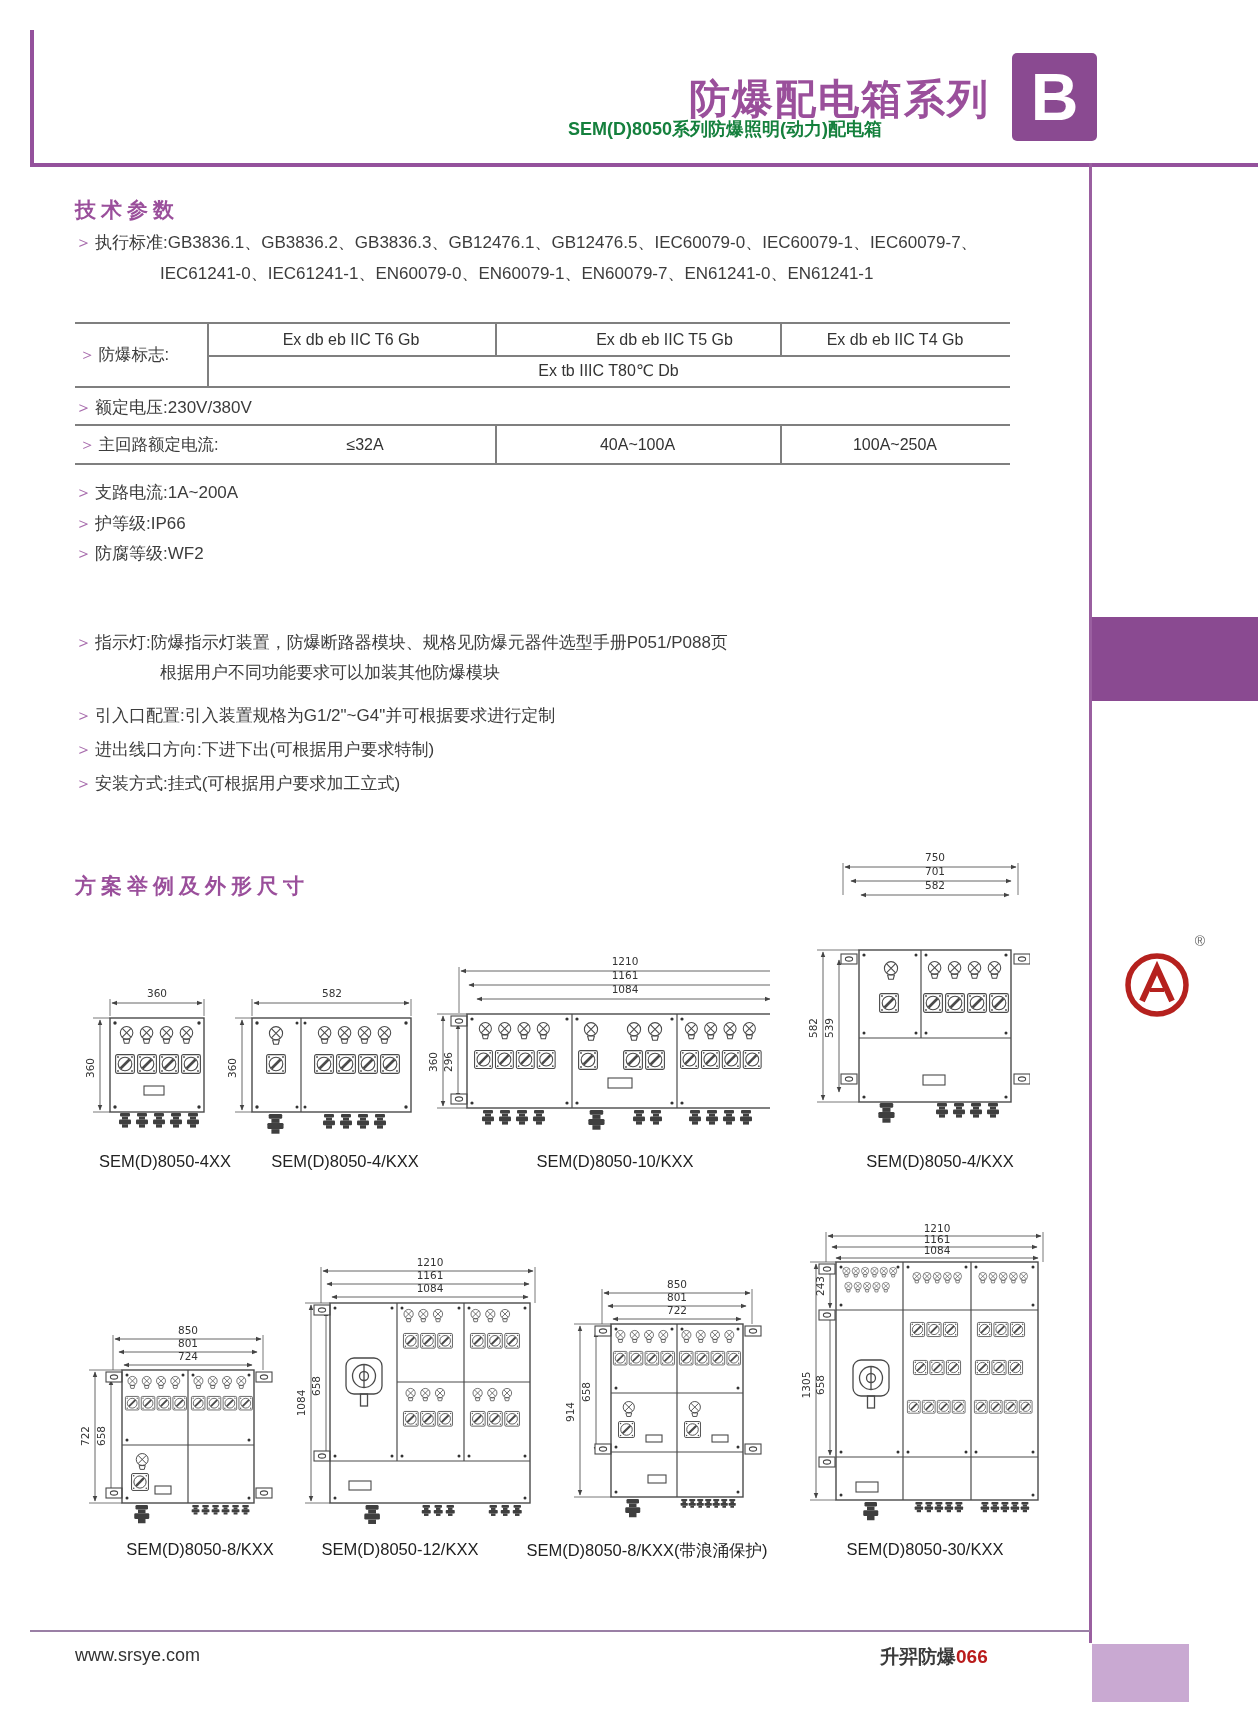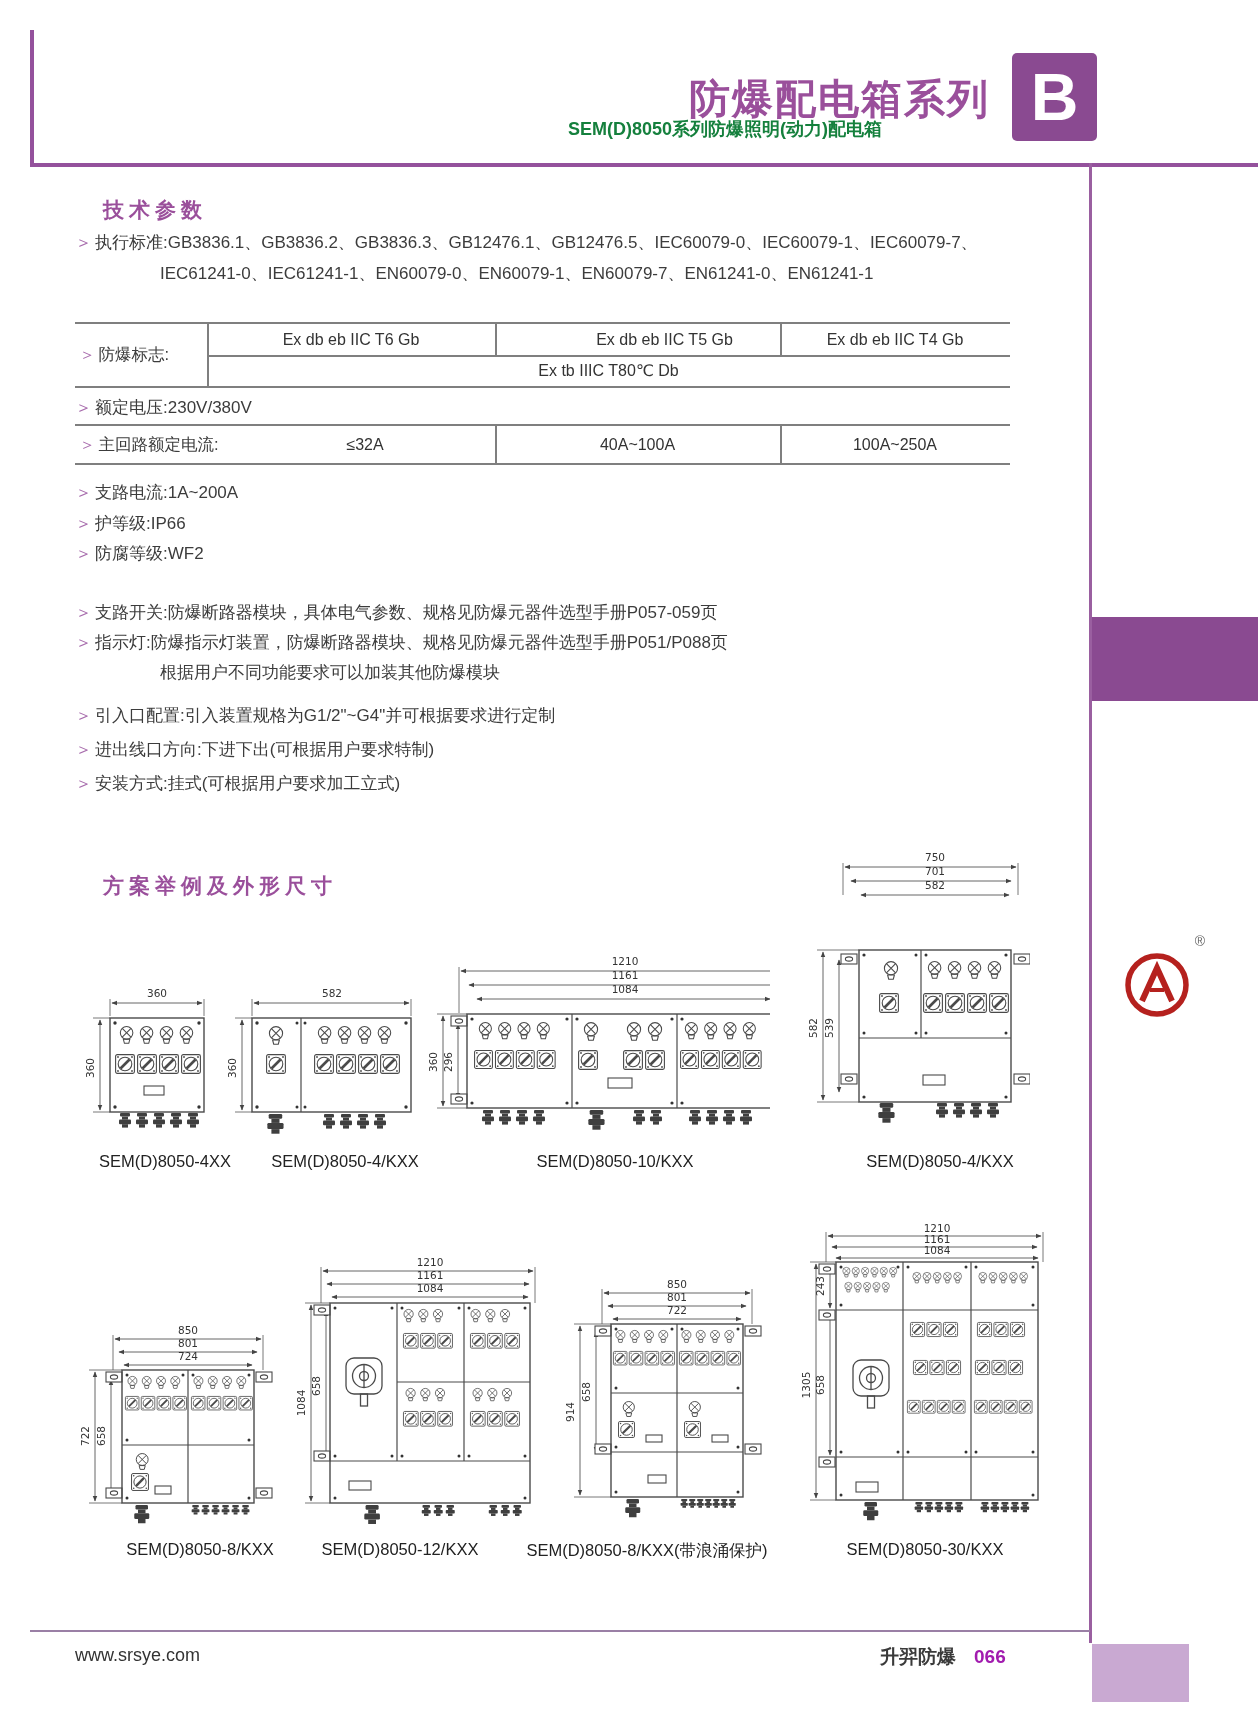--- a/index.html
+++ b/index.html
@@ -13,21 +13,21 @@
   .subtitle{position:absolute;left:460px;top:117px;width:530px;text-align:center;
             font-size:18px;font-weight:bold;color:#15803d;}
   .b-badge{position:absolute;left:1012px;top:53px;width:85px;height:88px;background:#8a4a91;
            border-radius:5px;display:flex;align-items:center;justify-content:center;
            color:#fff;font-size:66px;font-weight:bold;line-height:1;}
   
   .right-vline{position:absolute;left:1089px;top:163px;width:3px;height:1480px;background:#9a5fa0;}
   .chapter-tab{position:absolute;left:1092px;top:617px;width:166px;height:84px;background:#8a4a91;}
   .corner-pale{position:absolute;left:1092px;top:1644px;width:97px;height:58px;background:#c9a9d2;}
   
-  .sec-heading{position:absolute;left:75px;font-size:21px;font-weight:bold;color:#9a4f9b;letter-spacing:5px;margin-left:28px;}
+  .sec-heading{position:absolute;left:75px;font-size:21px;font-weight:bold;color:#9a4f9b;letter-spacing:5px;}
   
   .spec{position:absolute;left:75px;font-size:17px;color:#3c3c3c;white-space:nowrap;}
   .spec.indent{left:160px;}
   .pfx{color:#a86cad;margin-right:3px;}
   
   .tb{position:absolute;left:75px;width:935px;border-top:2px solid #7f7f7f;border-bottom:2px solid #7f7f7f;}
   .t-label{position:absolute;left:4px;top:0;height:100%;display:flex;align-items:center;font-size:16.5px;white-space:nowrap;}
   .vline{position:absolute;width:1.5px;background:#7f7f7f;}
   .hline{position:absolute;height:1.5px;background:#7f7f7f;}
   .cell{position:absolute;display:flex;align-items:center;justify-content:center;font-size:16px;color:#333;white-space:nowrap;}
@@ -38,21 +38,21 @@
   .draw .ln{stroke:#4a4a4a;stroke-width:1.2;fill:none;}
   .draw .bx{stroke:#4a4a4a;stroke-width:1.4;fill:none;}
   .draw .sr{stroke:#4a4a4a;stroke-width:1.1;fill:none;}
   .draw .bd{fill:#333;}
   .draw .dt{font-size:10.5px;fill:#333;text-anchor:middle;font-family:"DejaVu Sans",sans-serif;}
   .dlabel{position:absolute;font-size:16.5px;color:#222;text-align:center;white-space:nowrap;}
   
   .footer-rule{position:absolute;left:30px;top:1630px;width:1060px;height:2px;background:#9a7fa5;}
   .footer-url{position:absolute;left:75px;top:1645px;font-size:18px;color:#333;}
   .footer-brand{position:absolute;left:880px;top:1644px;font-size:19px;font-weight:bold;color:#3a3a3a;}
-  .footer-page{color:#a21caf;margin-left:18px;}
+  .footer-page{color:#b91c1c;margin-left:0;}
 </style>
 </head>
 <body>
 
 <div class="page">
 
   <svg width="0" height="0" style="position:absolute">
     <defs>
       <marker id="ar" viewBox="0 0 10 10" refX="9" refY="5" markerWidth="6.5" markerHeight="6.5" orient="auto-start-reverse">
         <path d="M0,1 L10,5 L0,9 z" fill="#444"></path>
@@ -173,21 +173,20 @@
     <div class="cell" style="left:160px;top:0;width:260px;height:37px">≤32A</div>
     <div class="vline" style="left:420px;top:0;height:37px"></div>
     <div class="cell" style="left:420px;top:0;width:285px;height:37px">40A~100A</div>
     <div class="vline" style="left:705px;top:0;height:37px"></div>
     <div class="cell" style="left:705px;top:0;width:230px;height:37px">100A~250A</div>
   </div>
 
   <div class="spec" style="top:481px"><span class="pfx">＞</span><span>支路电流:1A~200A</span></div>
   <div class="spec" style="top:512px"><span class="pfx">＞</span><span>护等级:IP66</span></div>
   <div class="spec" style="top:542px"><span class="pfx">＞</span><span>防腐等级:WF2</span></div>
-  <div class="spec" style="top:601px"><span class="pfx">＞</span><span>支路开关:防爆断路器模块，具体电气参数、规格见防爆元器件选型手册P057-059页</span></div>
   <div class="spec" style="top:631px"><span class="pfx">＞</span><span>指示灯:防爆指示灯装置，防爆断路器模块、规格见防爆元器件选型手册P051/P088页</span></div>
   <div class="spec indent" style="top:661px"><span>根据用户不同功能要求可以加装其他防爆模块</span></div>
   <div class="spec" style="top:704px"><span class="pfx">＞</span><span>引入口配置:引入装置规格为G1/2"~G4"并可根据要求进行定制</span></div>
   <div class="spec" style="top:738px"><span class="pfx">＞</span><span>进出线口方向:下进下出(可根据用户要求特制)</span></div>
   <div class="spec" style="top:772px"><span class="pfx">＞</span><span>安装方式:挂式(可根据用户要求加工立式)</span></div>
 
   <div class="sec-heading" style="top:872px">方案举例及外形尺寸</div>
 
   <svg class="draw" style="left:80px;top:973px" width="150" height="195">
     <text class="dt" x="77" y="24">360</text>

